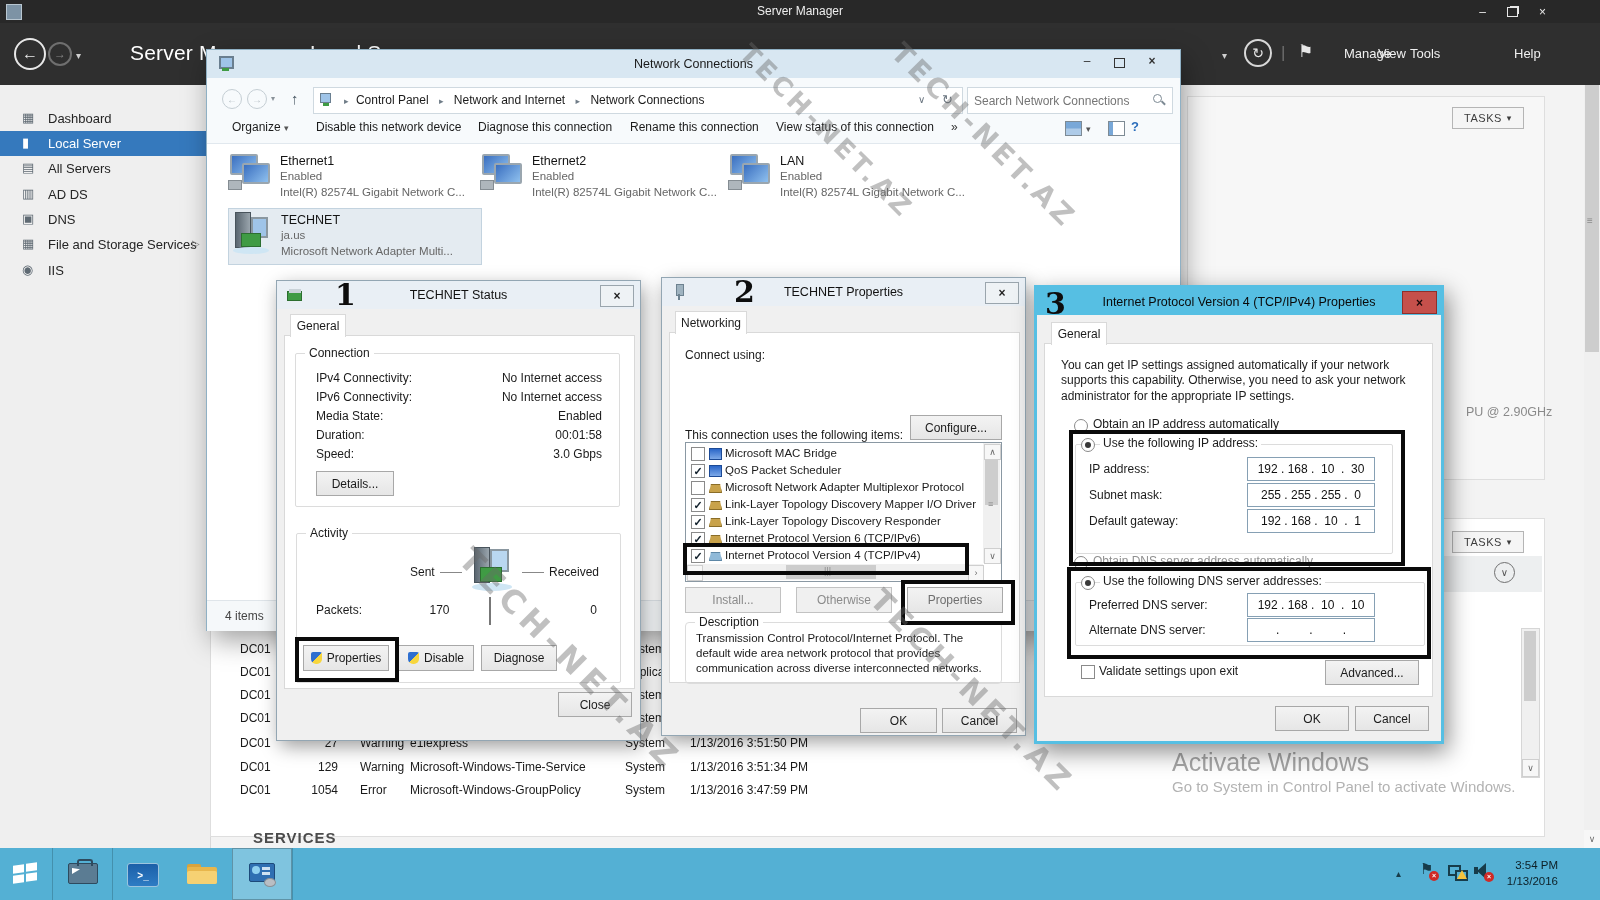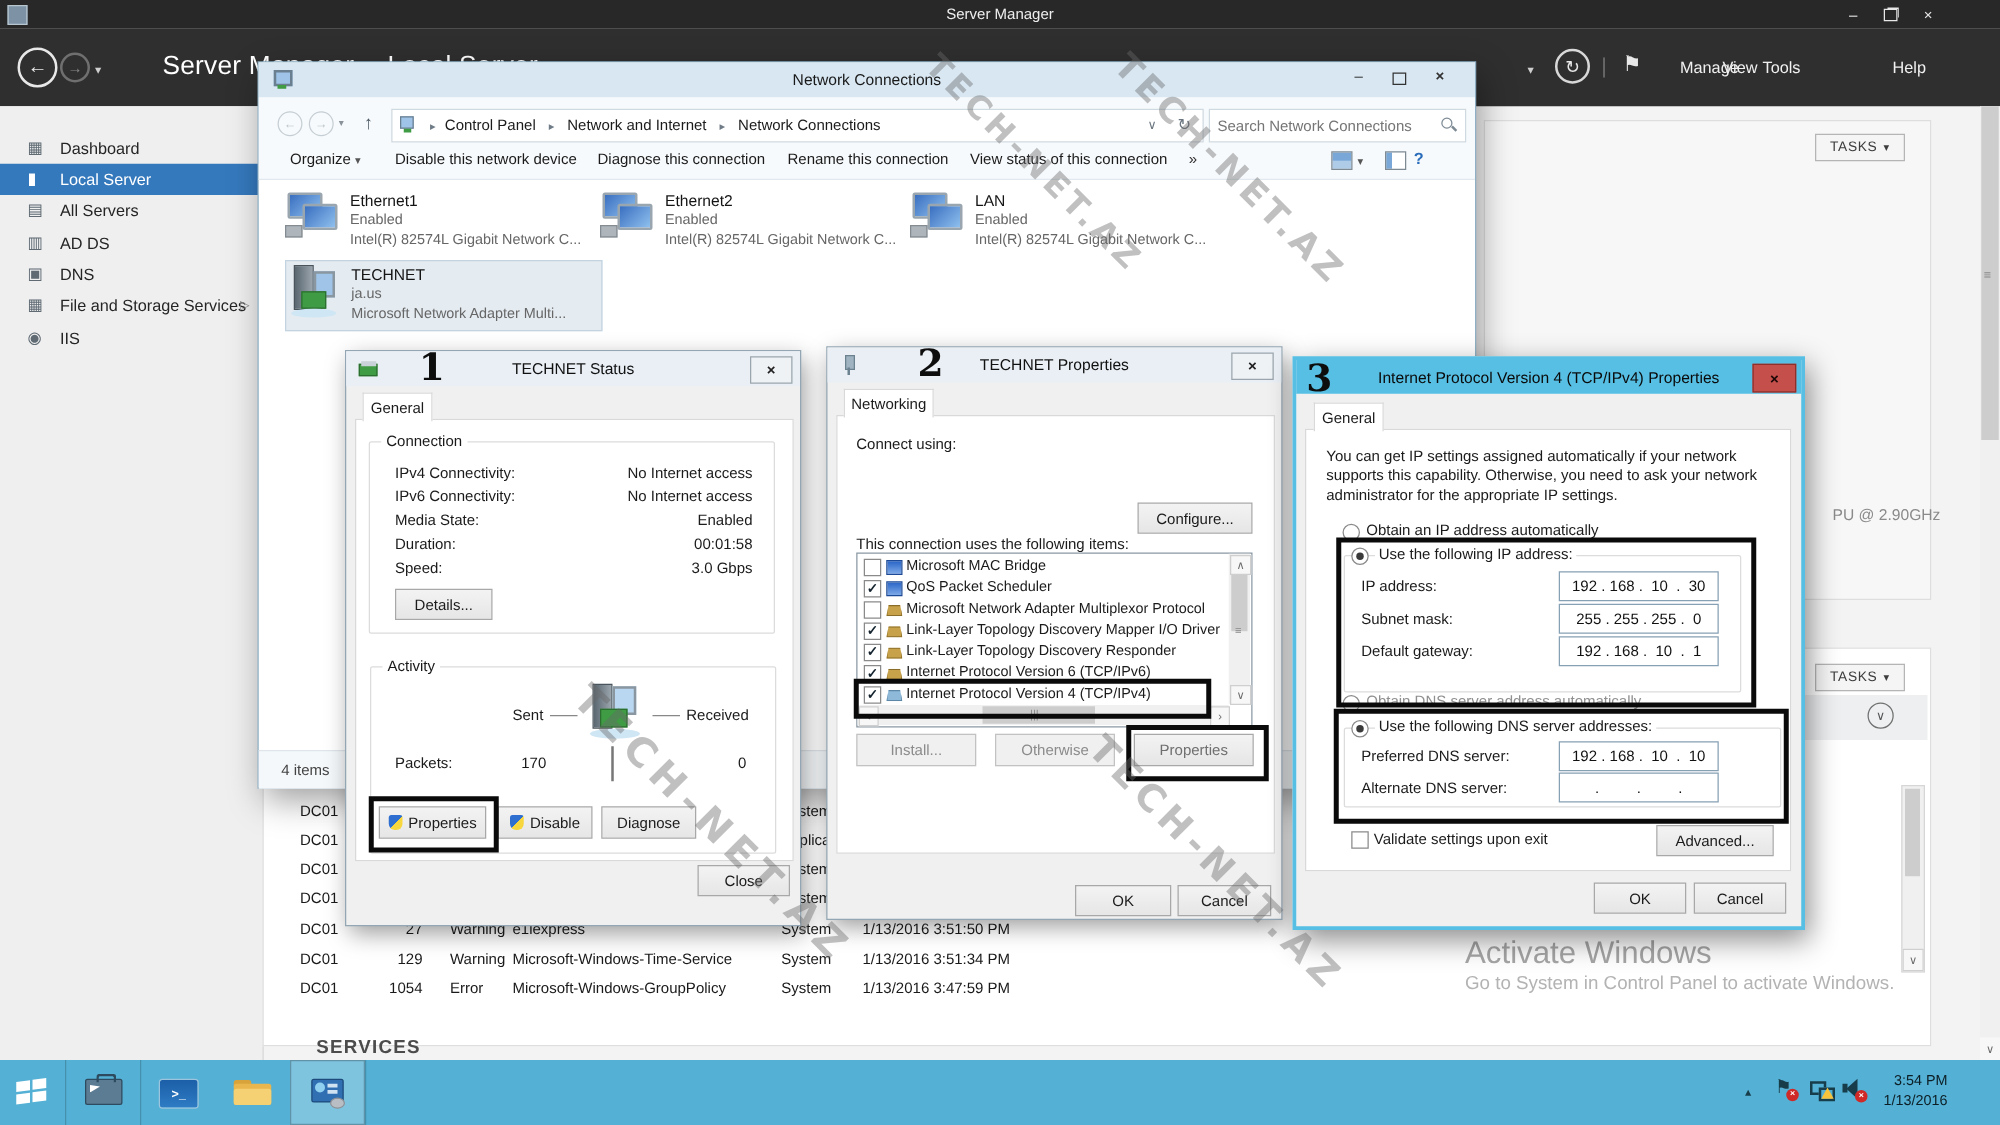--- a/index.html
+++ b/index.html
@@ -378,21 +378,21 @@
     <div class="abs" style="left:163px;top:291px;width:22px;height:1px;background:#888;"></div>
     <div class="abs" style="left:193px;top:264px;width:46px;height:46px;">
       <div class="abs" style="left:4px;top:2px;width:14px;height:34px;background:linear-gradient(90deg,#5a6670,#9aa5ad);border:1px solid #49545c;"></div>
       <div class="abs" style="left:20px;top:4px;width:15px;height:19px;border:2px solid #8a97a0;background:#b9d7f0;"></div>
       <div class="abs" style="left:10px;top:22px;width:20px;height:13px;background:#3f9b44;border:1px solid #2c6e30;"></div>
       <div class="abs" style="left:2px;top:38px;width:40px;height:8px;background:#cfe6f4;border-radius:50%;"></div>
     </div>
     <div class="abs" style="left:245px;top:291px;width:22px;height:1px;background:#888;"></div>
     <div class="abs" style="left:272px;top:284px;">Received</div>
     <div class="abs" style="left:39px;top:322px;">Packets:</div>
-    <div class="abs" style="left:140px;top:322px;width:45px;text-align:left;">170</div>
+    <div class="abs" style="left:140px;top:322px;width:45px;text-align:center;">170</div>
     <div class="abs" style="left:212px;top:316px;width:2px;height:28px;background:#777;"></div>
     <div class="abs" style="left:290px;top:322px;width:30px;text-align:right;">0</div>
 
     <div class="btn" style="left:26px;top:364px;width:84px;height:24px;">
       <span style="display:inline-block;width:11px;height:12px;border-radius:2px 2px 5px 5px;background:linear-gradient(135deg,#2e6fd0 0 50%,#f7d63e 50% 100%);"></span>
       <span>Properties</span>
     </div>
     <div class="ann" style="left:18px;top:356px;width:96px;height:37px;"></div>
     <div class="btn" style="left:121px;top:364px;width:74px;height:24px;">
       <span style="display:inline-block;width:11px;height:12px;border-radius:2px 2px 5px 5px;background:linear-gradient(135deg,#2e6fd0 0 50%,#f7d63e 50% 100%);"></span>
@@ -412,21 +412,21 @@
       <div class="xbtn" style="right:6px;top:4px;width:32px;height:20px;">
           <span>×</span>
         </div>
     </div>
     <div class="annnum" style="left:72px;top:-4px;">2</div>
 
     <div class="tab" style="left:13px;top:33px;width:70px;">Networking</div>
     <div class="page" style="left:7px;top:54px;width:349px;height:349px;"></div>
 
     <div class="abs" style="left:23px;top:70px;">Connect using:</div>
-    <div class="btn" style="left:248px;top:124px;width:90px;height:23px;">Configure...</div>
+    <div class="btn" style="left:248px;top:137px;width:90px;height:23px;">Configure...</div>
     <div class="abs" style="left:23px;top:150px;">This connection uses the following items:</div>
 
     <div class="abs" style="left:23px;top:164px;width:315px;height:138px;background:#fff;border:1px solid #8a98a3;">
 
       <div class="abs" style="left:0;top:2px;width:296px;height:17px;">
           <span class="cbx" style="left:5px;top:2px;"></span>
           <span class="abs" style="left:23px;top:3px;width:11px;height:10px;background:linear-gradient(#2a66c8,#7da9e8);border:1px solid #1c4a96;"></span>
           <span class="abs nowrap" style="left:39px;top:2px;font-size:11.5px;">Microsoft MAC Bridge</span>
         </div>
       <div class="abs" style="left:0;top:19px;width:296px;height:17px;">
@@ -482,20 +482,24 @@
           </div>
       </div>
     </div>
     <div class="ann" style="left:21px;top:265px;width:278px;height:24px;"></div>
 
     <div class="btn dis" style="left:23px;top:309px;width:94px;height:24px;">Install...</div>
     <div class="btn dis" style="left:134px;top:309px;width:94px;height:24px;">Otherwise</div>
     <div class="btn" style="left:245px;top:309px;width:94px;height:24px;color:#6f6f6f;">Properties</div>
     <div class="ann" style="left:239px;top:302px;width:106px;height:37px;"></div>
 
+    <div class="grp" style="left:23px;top:344px;width:315px;height:60px;border-radius:4px;">
+      <span class="legend" style="background:#fff;">Description</span>
+      <div style="position:absolute;left:10px;top:8px;width:296px;font-size:11.5px;line-height:1.3;color:#1a1a1a;">Transmission Control Protocol/Internet Protocol. The default wide area network protocol that provides communication across diverse interconnected networks.</div>
+    </div>
 
     <div class="btn" style="left:198px;top:430px;width:75px;height:23px;">OK</div>
     <div class="btn" style="left:280px;top:430px;width:73px;height:23px;">Cancel</div>
   </div>
 
   <div class="dlg" style="left:1034px;top:285px;width:404px;height:453px;z-index:24;border:3px solid #56bfe3;box-shadow:4px 8px 22px rgba(0,0,0,.45);">
     <div class="dlgtitle" style="height:27px;background:#56bfe3;">
       <div class="cap" style="color:#0a0a0a;">Internet Protocol Version 4 (TCP/IPv4) Properties</div>
       <div class="xbtn" style="right:4px;top:3px;width:33px;height:21px;background:#c5504b;border:1px solid #8e2f2b;color:#1d0808;">
           <span>×</span>

